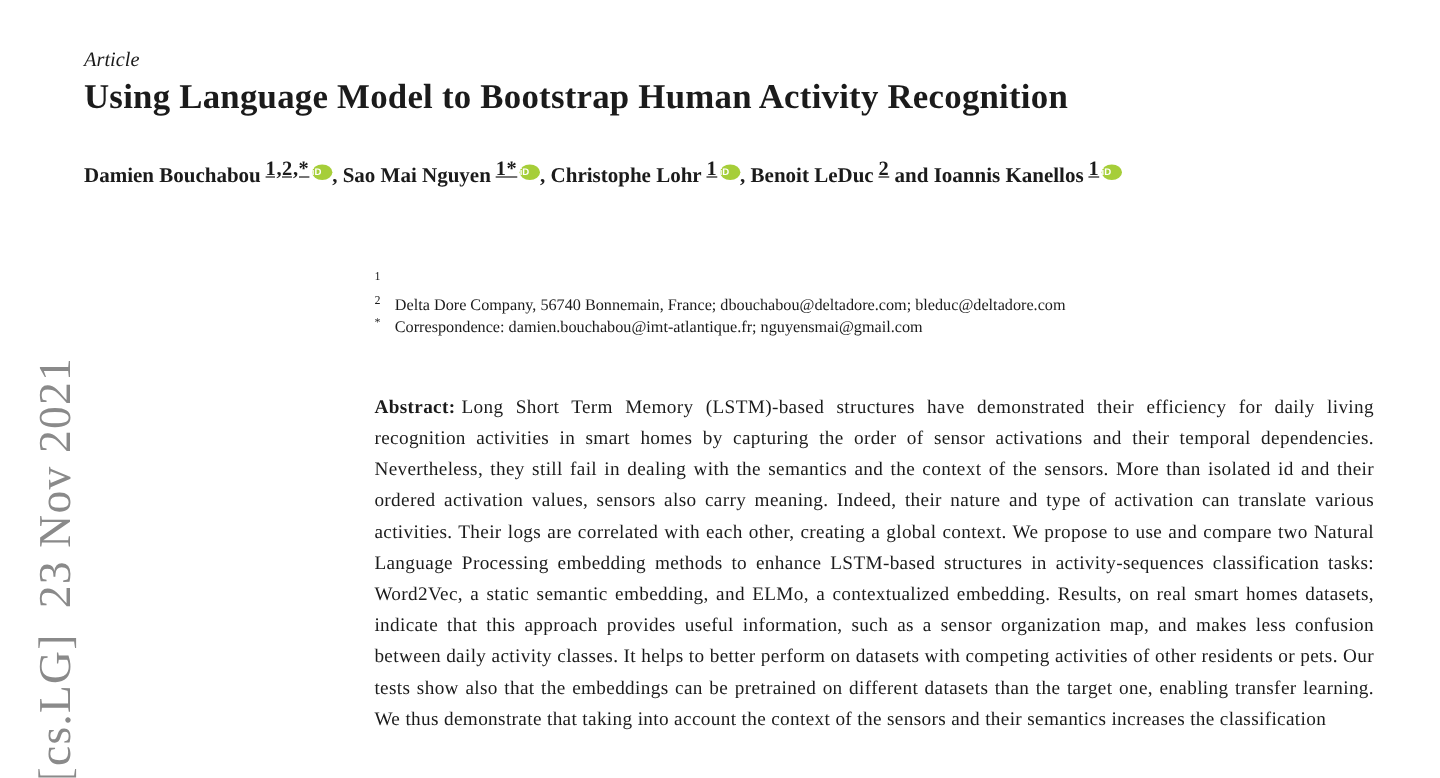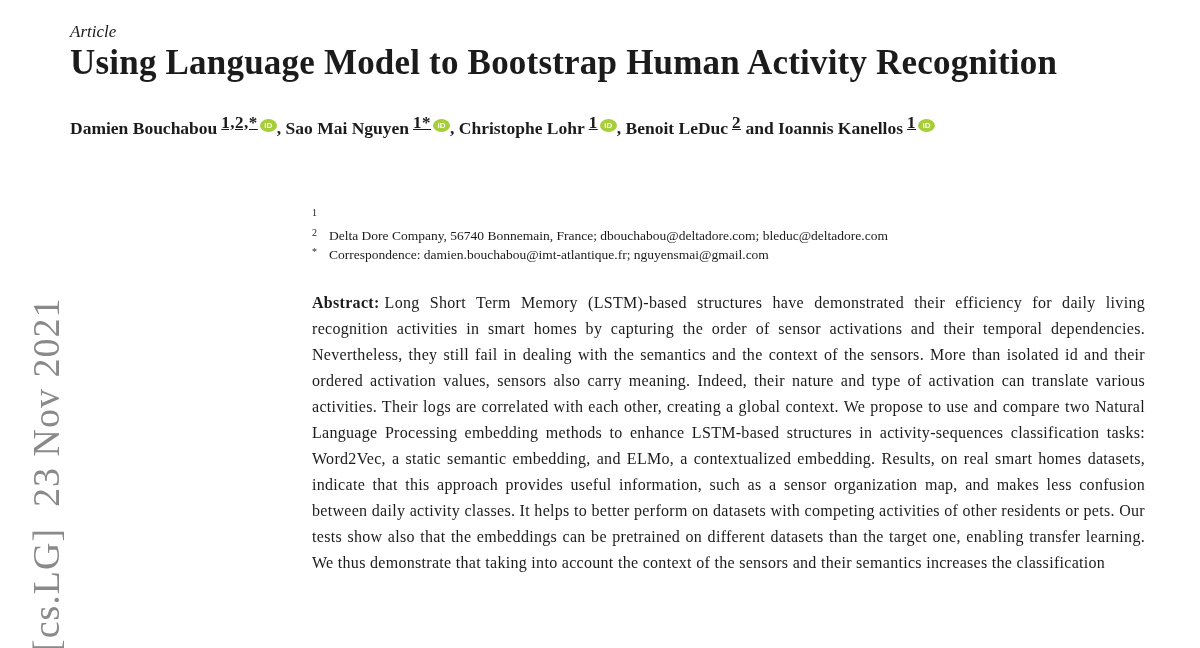--- a/index.html
+++ b/index.html
@@ -18,64 +18,64 @@
     position: absolute;
     left: 24px; top: 652px;
     transform-origin: top left;
     transform: rotate(-90deg);
     font-size: 38px;
     letter-spacing: 1px;
     color: #8a8a8a;
     white-space: pre;
   }
 
-  .content { position: absolute; left: 70px; top: 22px; width: 1078px; }
+  .content { position: absolute; left: 70px; top: 40px; width: 1078px; }
 
   .article-type { font-style: italic; font-size: 17px; line-height: 20px; }
 
   .title {
     font-weight: bold;
-    font-size: 35px;
+    font-size: 29px;
     line-height: 32.5px;
     letter-spacing: 0.2px;
     margin-top: 5px;
   }
 
   .authors {
     margin-top: 33px;
     font-weight: bold;
     font-size: 17.5px;
     white-space: nowrap;
   }
   .authors sup { font-size: 17px; margin-left: 4px; letter-spacing: 0.5px; text-decoration: underline; }
   .orcid {
     display: inline-block;
     width: 17px; height: 13px;
     border-radius: 50%;
     color: #fff;
     font-family: "Liberation Sans", sans-serif;
     font-size: 8px; font-weight: bold;
-    line-height: 13px; text-align: center;
+    line-height: 13px; 
     vertical-align: 6px;
     margin-left: 2px;
   }
 
   .meta { position: absolute; left: 242px; top: 184px; width: 833px; }
 
   .aff-row { display: flex; font-size: 13.5px; line-height: 19.5px; }
   .aff-marker {
     width: 17px; flex: 0 0 17px;
     font-size: 10px;
     vertical-align: super;
     position: relative; top: -3px;
   }
   .aff-text { flex: 1; }
 
   .abstract {
-    margin: 25px 0 0 0;
+    margin: 44px 0 0 0;
     font-size: 16px;
     line-height: 26px;
     letter-spacing: 0.3px;
     text-align: justify;
   }
   .abstract b { margin-right: 5px; }
 </style>
 </head>
 <body>
 

